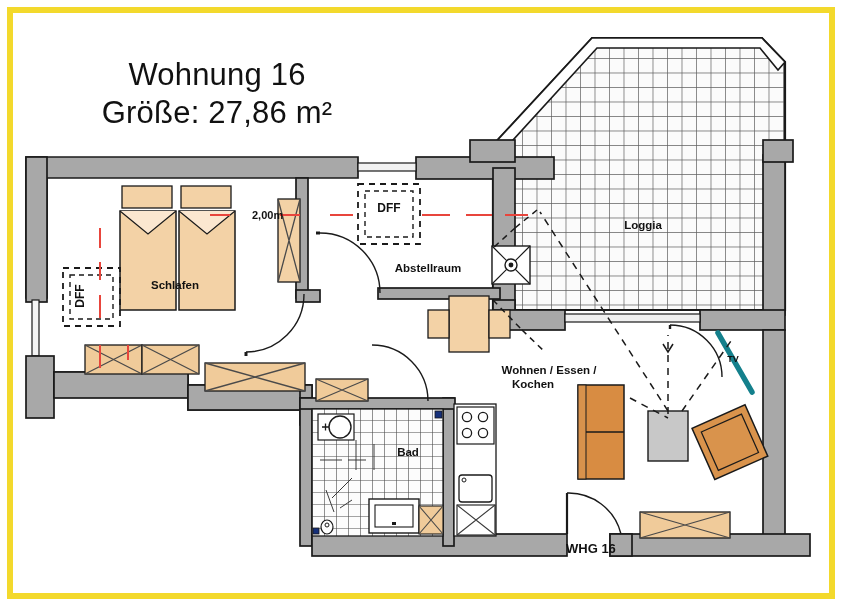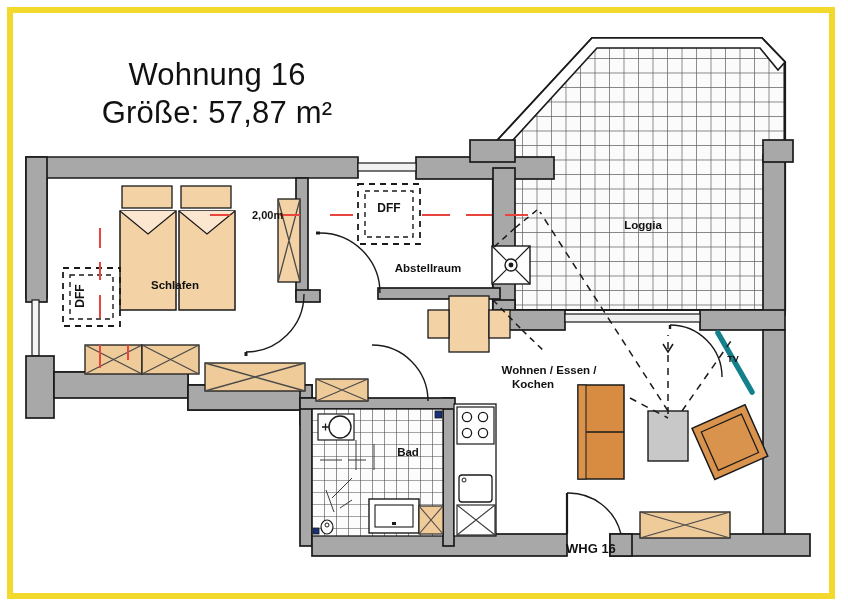--- a/index.html
+++ b/index.html
@@ -47,21 +47,21 @@
 </style>
 </head>
 <body>
 
 <div id="page">
 
   <div id="frame"></div>
 
   <div id="title-block">
     <div class="t-line">Wohnung 16</div>
-    <div class="t-line">Größe: 57,87 m²</div>
+    <div class="t-line">Größe: 27,86 m²</div>
   </div>
 
   <svg id="plan" viewBox="0 0 848 610">
     <defs>
 
       <pattern id="tileLoggia" width="14.5" height="14.5" patternUnits="userSpaceOnUse">
         <rect width="14.5" height="14.5" fill="#fbfbfb"></rect>
         <path d="M0 0 H14.5 M0 0 V14.5" stroke="#5f5f5f" stroke-width="1.4" fill="none"></path>
       </pattern>
 

